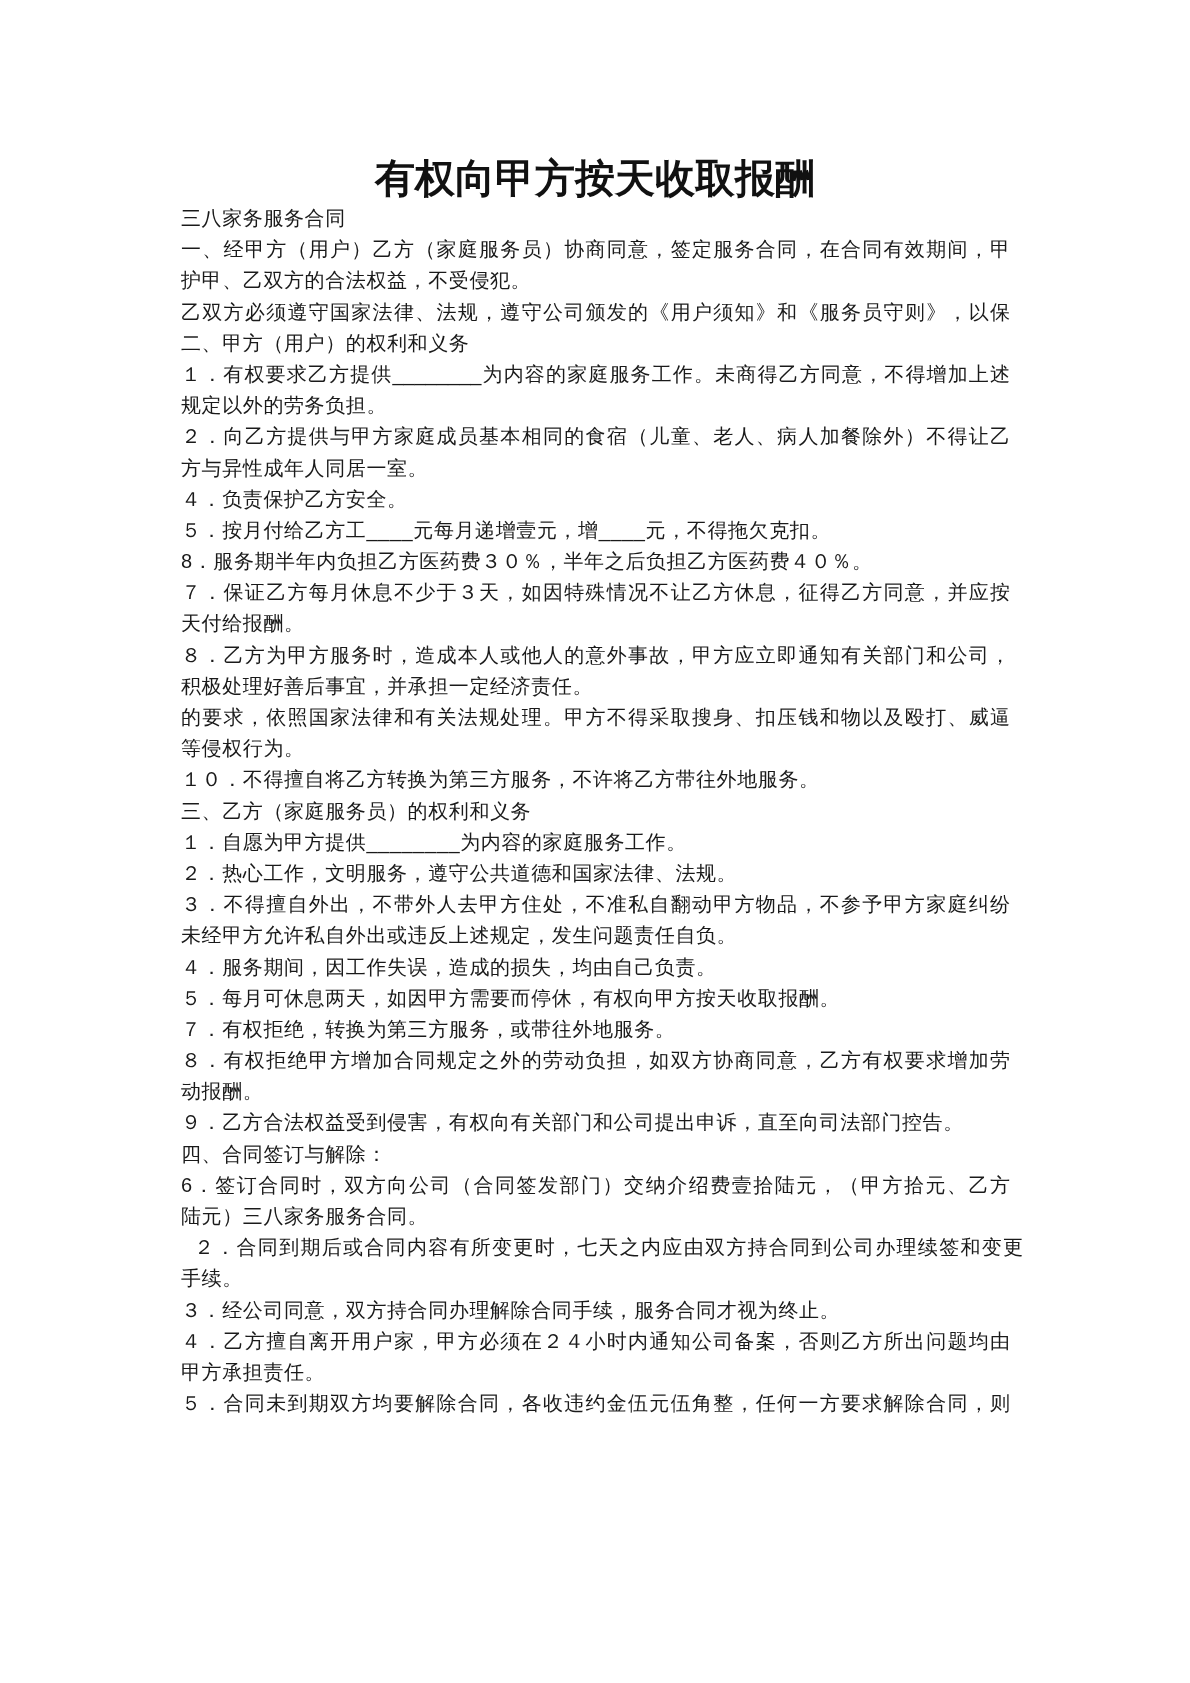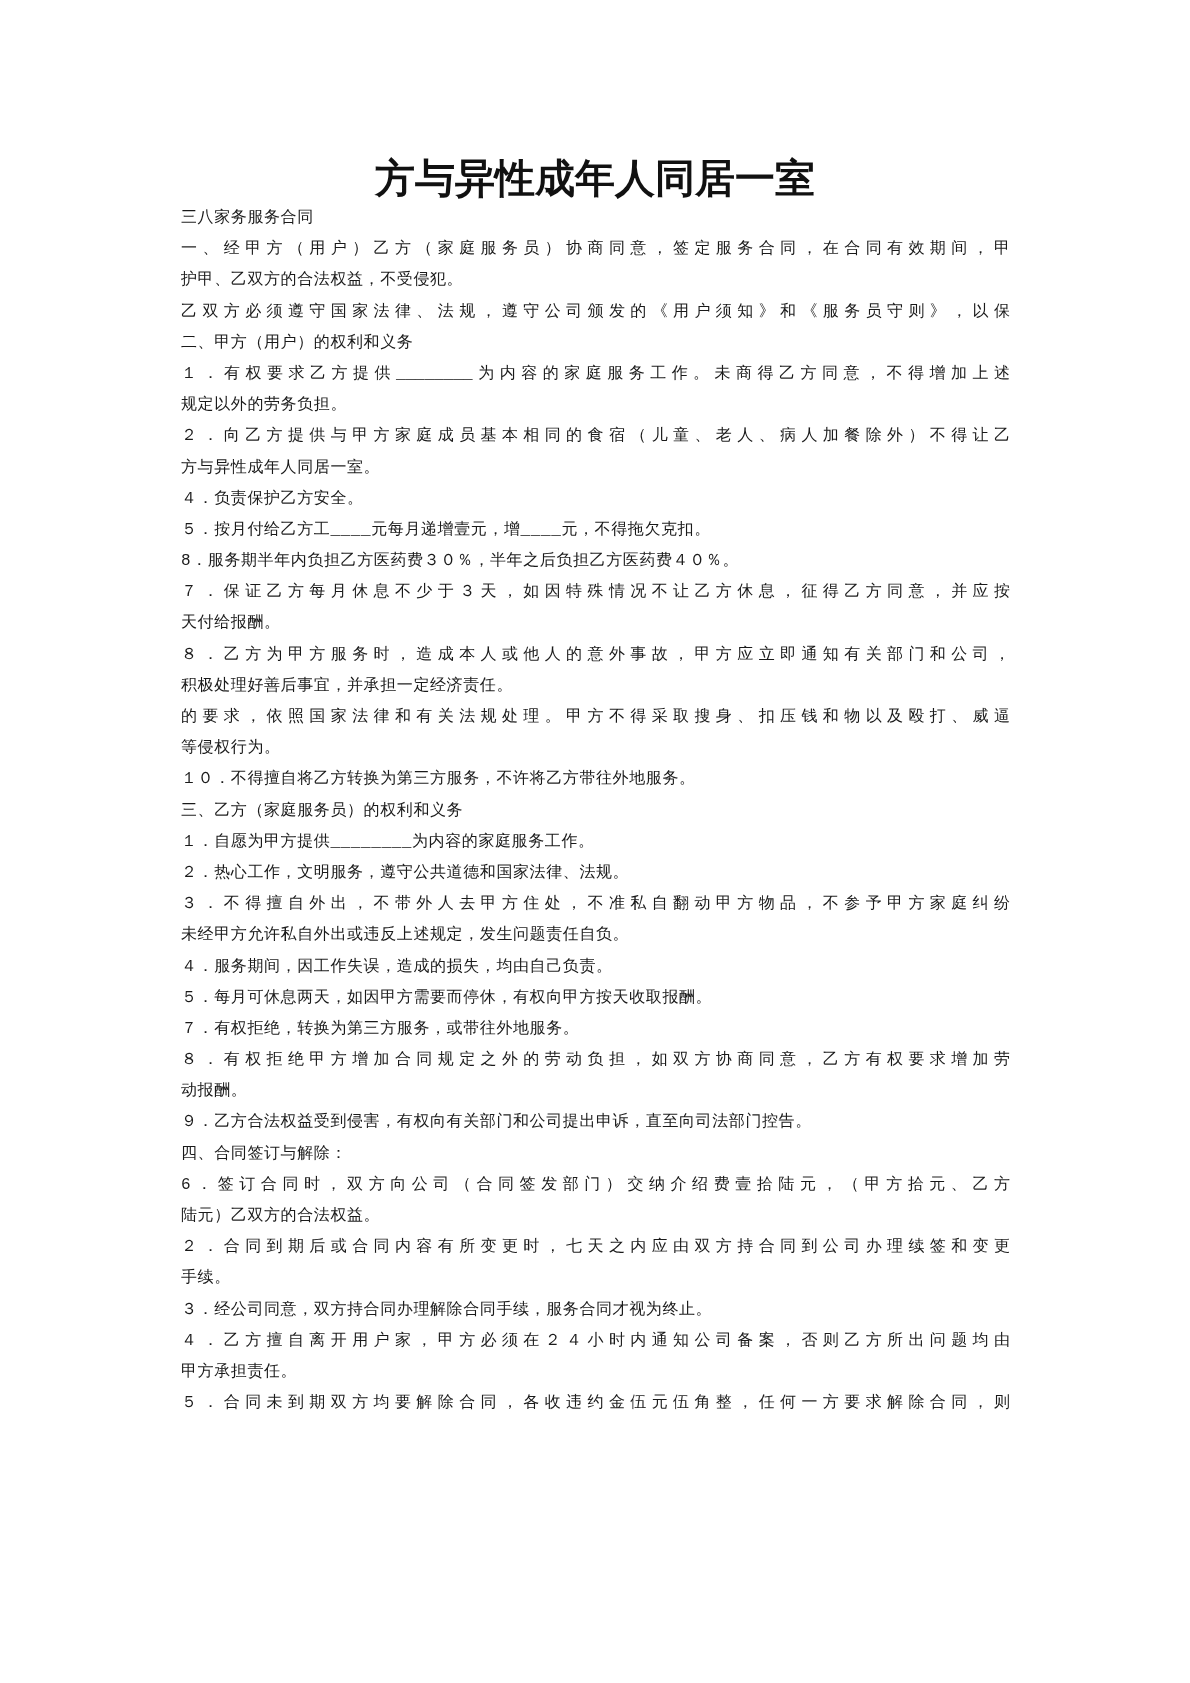--- a/index.html
+++ b/index.html
@@ -5,31 +5,31 @@
   html, body { margin: 0; padding: 0; background: #ffffff; }
   body { width: 1190px; height: 1683px; position: relative; overflow: hidden; }
   .page { position: absolute; left: 0; top: 0; width: 1190px; height: 1683px; background: #fff; }
   .title {
     position: absolute; left: 0; top: 152px; width: 1190px; text-align: center;
     font-family: "DejaVu Serif", "Liberation Serif", serif;
     font-size: 40px; font-weight: bold; color: #111; letter-spacing: 0px; line-height: 52px;
   }
   .body {
     position: absolute; left: 181px; top: 203px; width: 840px;
-    font-family: Liberation Mono, monospace;
-    font-size: 16px; color: #1a1a1a; line-height: 31.2px;
+    font-family: Liberation Sans, sans-serif;
+    font-size: 20px; color: #1a1a1a; line-height: 31.2px;
   }
   .line { white-space: pre; height: 31.2px; letter-spacing: 0.6px; }
   .line.just { text-align-last: justify; text-align: justify; letter-spacing: 0; }
 </style>
 </head>
 <body>
 
 <div class="page">
-  <div class="title">方与异性成年人同居一室</div>
+  <div class="title">有权向甲方按天收取报酬</div>
   <div class="body" id="doc-body">
       <div class="line">三八家务服务合同</div>
       <div class="line just" style="white-space: nowrap; width: 829px; display: block;">一、经甲方（用户）乙方（家庭服务员）协商同意，签定服务合同，在合同有效期间，甲</div>
       <div class="line">护甲、乙双方的合法权益，不受侵犯。</div>
       <div class="line just" style="white-space: nowrap; width: 829px; display: block;">乙双方必须遵守国家法律、法规，遵守公司颁发的《用户须知》和《服务员守则》，以保</div>
       <div class="line">二、甲方（用户）的权利和义务</div>
       <div class="line just" style="white-space: nowrap; width: 829px; display: block;">１．有权要求乙方提供________为内容的家庭服务工作。未商得乙方同意，不得增加上述</div>
       <div class="line">规定以外的劳务负担。</div>
       <div class="line just" style="white-space: nowrap; width: 829px; display: block;">２．向乙方提供与甲方家庭成员基本相同的食宿（儿童、老人、病人加餐除外）不得让乙</div>
       <div class="line">方与异性成年人同居一室。</div>
@@ -49,21 +49,21 @@
       <div class="line just" style="white-space: nowrap; width: 829px; display: block;">３．不得擅自外出，不带外人去甲方住处，不准私自翻动甲方物品，不参予甲方家庭纠纷</div>
       <div class="line">未经甲方允许私自外出或违反上述规定，发生问题责任自负。</div>
       <div class="line">４．服务期间，因工作失误，造成的损失，均由自己负责。</div>
       <div class="line">５．每月可休息两天，如因甲方需要而停休，有权向甲方按天收取报酬。</div>
       <div class="line">７．有权拒绝，转换为第三方服务，或带往外地服务。</div>
       <div class="line just" style="white-space: nowrap; width: 829px; display: block;">８．有权拒绝甲方增加合同规定之外的劳动负担，如双方协商同意，乙方有权要求增加劳</div>
       <div class="line">动报酬。</div>
       <div class="line">９．乙方合法权益受到侵害，有权向有关部门和公司提出申诉，直至向司法部门控告。</div>
       <div class="line">四、合同签订与解除：</div>
       <div class="line just" style="white-space: nowrap; width: 829px; display: block;">6．签订合同时，双方向公司（合同签发部门）交纳介绍费壹拾陆元，（甲方拾元、乙方</div>
-      <div class="line">陆元）乙双方的合法权益。</div>
-      <div class="line just" style="white-space: nowrap; width: 829px; display: block;">２．合同到期后或合同内容有所变更时，七天之内应由双方持合同到公司办理续签和变更</div>
+      <div class="line">陆元）三八家务服务合同。</div>
+      <div class="line just" style="white-space: nowrap; width: 829px; display: block; margin-left: 13px;">２．合同到期后或合同内容有所变更时，七天之内应由双方持合同到公司办理续签和变更</div>
       <div class="line">手续。</div>
       <div class="line">３．经公司同意，双方持合同办理解除合同手续，服务合同才视为终止。</div>
       <div class="line just" style="white-space: nowrap; width: 829px; display: block;">４．乙方擅自离开用户家，甲方必须在２４小时内通知公司备案，否则乙方所出问题均由</div>
       <div class="line">甲方承担责任。</div>
       <div class="line just" style="white-space: nowrap; width: 829px; display: block;">５．合同未到期双方均要解除合同，各收违约金伍元伍角整，任何一方要求解除合同，则</div>
     </div>
 </div>
 
 </body></html>

